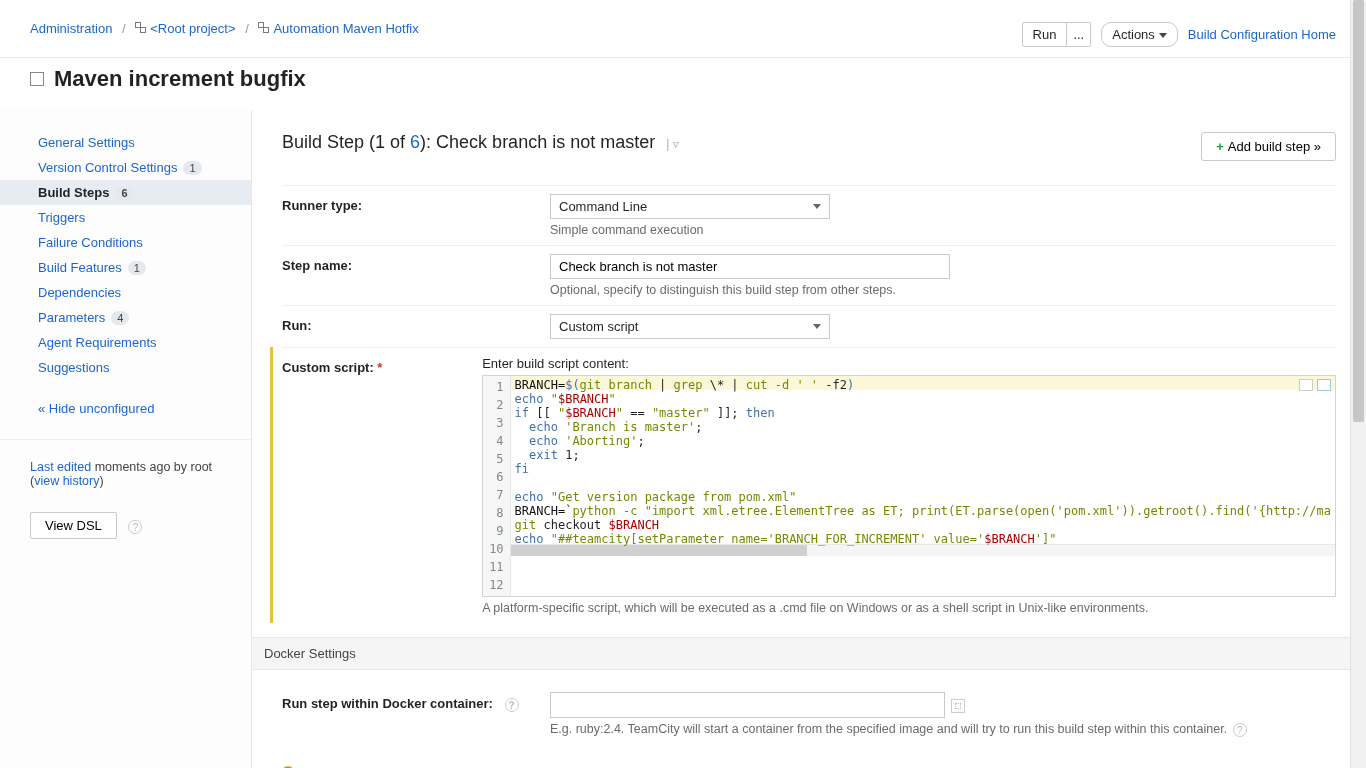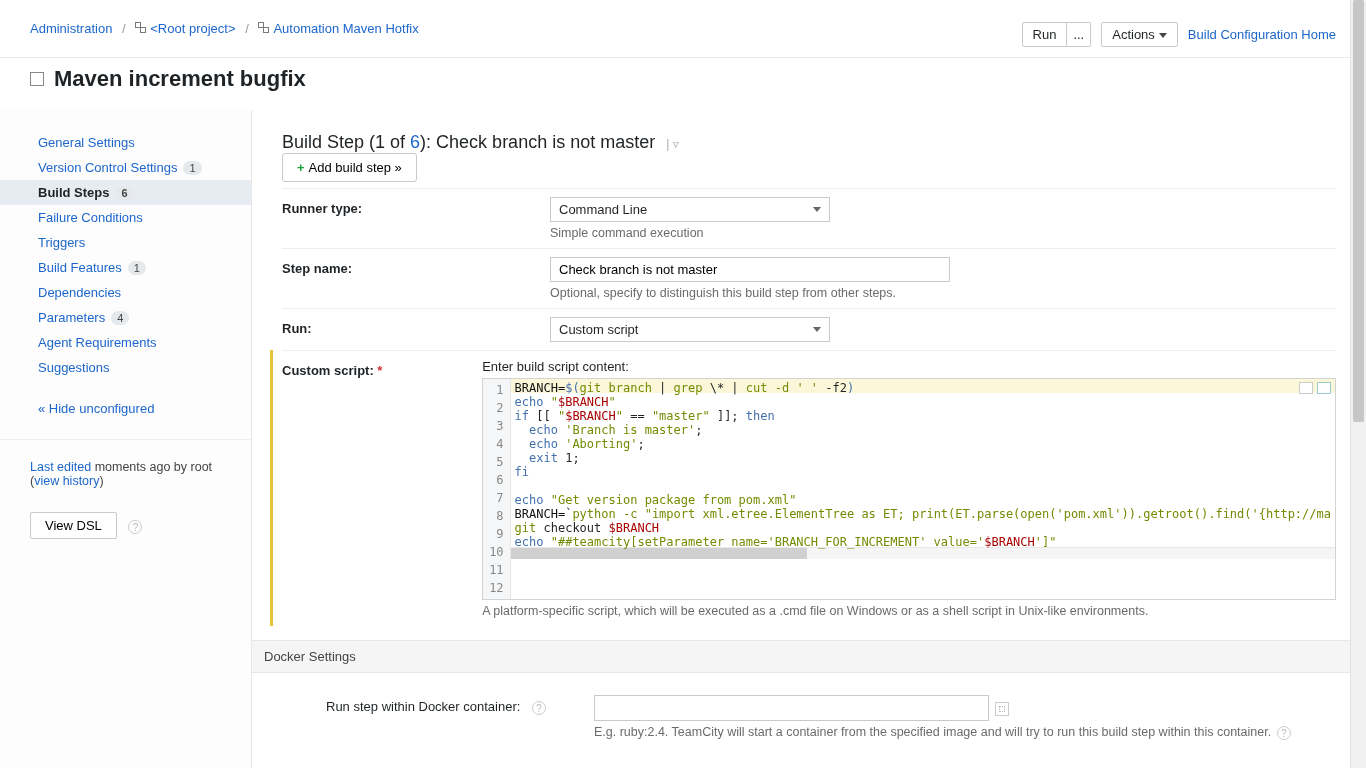--- a/index.html
+++ b/index.html
@@ -8,21 +8,21 @@
 
 .page { padding: 0 0 0 0; }
 .topbar { display:flex; align-items:center; justify-content:space-between; padding:10px 30px 10px 30px; border-bottom:1px solid #e8e8e8; }
 .breadcrumbs { color:#6b6b6b; font-size:13px; }
 .breadcrumbs .sep { display:inline-block; margin:0 6px; color:#999; }
 .breadcrumbs .proj-icon { display:inline-block; width:11px; height:11px; margin-right:4px; position:relative; }
 .breadcrumbs .proj-icon::before, .breadcrumbs .proj-icon::after { content:""; position:absolute; width:4px; height:4px; border:1px solid #7a7a7a; }
 .breadcrumbs .proj-icon::before { top:0; left:0; }
 .breadcrumbs .proj-icon::after { bottom:0; right:0; }
 .top-actions { display:flex; align-items:center; gap:10px;margin-top:12px; }
-.btn { border:1px solid #c9c9c9; background:#fff; border-radius:2px; padding:4px 10px; font-size:13px; color:#1f2326; cursor:pointer; }
+.btn { border:1px solid #c9c9c9; background:#fff; border-radius:10px; padding:4px 10px; font-size:13px; color:#1f2326; cursor:pointer; }
 .btn-split { display:flex; }
 .btn-split .btn { border-radius:2px 0 0 2px; }
 .btn-split .btn.drop { border-left:0; border-radius:0 2px 2px 0; padding:4px 6px; }
 .caret { display:inline-block; width:0; height:0; border-left:4px solid transparent; border-right:4px solid transparent; border-top:5px solid #444; margin-left:4px; vertical-align:middle; }
 
 .header-row { display:flex; align-items:center; padding:8px 30px 18px 30px; }
 .header-row .checkbox-icn { display:inline-block; width:14px; height:14px; border:1px solid #888; margin-right:10px; }
 .header-row h1 { font-size:22px; font-weight:700; }
 
 .body { display:flex; min-height:680px; }
@@ -35,21 +35,21 @@
 .nav-spacer { height:16px; }
 .hide-link { padding:5px 16px 5px 38px; color:#1d66cc; font-size:13px; cursor:pointer; }
 
 .side-foot { padding:20px 16px 10px 30px; border-top:1px solid #eee; margin-top:18px; font-size:12.5px; color:#444; }
 .side-foot a { color:#1d66cc; }
 .dsl-row { padding:14px 30px; }
 .btn-dsl { border:1px solid #c9c9c9; background:#fff; border-radius:2px; padding:5px 14px; font-size:13px; cursor:pointer; }
 .q-icon { display:inline-block; width:14px; height:14px; border:1px solid #ccc; border-radius:50%; color:#bbb; font-size:10px; text-align:center; line-height:13px; margin-left:8px; vertical-align:middle; }
 
 .main { flex:1; padding:22px 30px; position:relative; overflow:auto; }
-.main-head { display:flex; justify-content:space-between; align-items:flex-start; margin-bottom:6px;flex-direction:column; }
+.main-head { display:flex; justify-content:space-between; align-items:flex-start; margin-bottom:24px; }
 .main-head h2 { font-size:18px; font-weight:400; color:#1f2326; }
 .main-head h2 .step-title { color:#1f2326; }
 .main-head h2 .of-n { color:#1d66cc; }
 .menu-drop { color:#aaa; margin-left:6px; font-size:12px; }
 .add-step-btn { border:1px solid #c9c9c9; background:#fff; border-radius:3px; padding:6px 14px; font-size:13px; cursor:pointer; }
 .add-step-btn .plus { color:#1aa33a; font-weight:700; margin-right:4px; }
 
 .form-row { display:flex; padding:8px 0; border-top:1px solid #eee; }
 .form-row:first-of-type { border-top:none; }
 .form-row label.lbl { width:268px; padding-top:4px; font-weight:600; font-size:13px; }
@@ -73,21 +73,21 @@
 .code-icons { position:absolute; right:4px; top:3px; display:flex; gap:4px; }
 .code-icons span { width:14px; height:12px; border:1px solid #ccc; background:#fff; display:inline-block; }
 .code-icons span.l { border-color:#9cc; }
 
 .tok-var { color:#aa0000; }
 .tok-fn  { color:#4271ae; }
 .tok-str { color:#718c00; }
 .tok-kw  { color:#111; }
 
 .section-head { background:#f5f5f5; padding:8px 12px; font-size:13px; color:#444; border:1px solid #e8e8e8; border-left:none; border-right:none; margin:14px -30px; }
-.docker-row label.lbl { font-weight:400;margin-left:44px; }
+.docker-row label.lbl { font-weight:700; }
 .docker-input { width:395px; border:1px solid #c9c9c9; height:26px; padding:2px 6px; }
 .tree-icon { display:inline-block; width:14px; height:14px; border:1px solid #ccc; margin-left:6px; position:relative; vertical-align:middle; }
 .tree-icon::before { content:""; position:absolute; left:3px; top:3px; right:3px; bottom:3px; border:1px dotted #bbb; }
 
 .adv { margin-top:20px; color:#e08c00; font-size:13px; display:flex; align-items:center; gap:6px; cursor:pointer; }
 .adv .wrench { display:inline-block; width:12px; height:12px; border:2px solid #e08c00; border-radius:50%; clip-path:polygon(0 0,100% 0,100% 55%,55% 55%,55% 100%,0 100%); }
 
 .scrollbar-sim { position:fixed; right:0; top:0; bottom:0; width:16px; background:#f0f0f0; border-left:1px solid #e3e3e3; }
 .scrollbar-sim .thumb { position:absolute; left:2px; right:2px; top:0; height:55%; background:#c6c6c6; border-radius:2px; }
 </style>
@@ -125,24 +125,24 @@
         </div>
       <div class="nav-item">
           <a class="label">Version Control Settings</a>
           <span class="count">1</span>
         </div>
       <div class="nav-item active">
           <span class="label">Build Steps</span>
           <span class="count">6</span>
         </div>
       <div class="nav-item">
+          <a class="label">Triggers</a>
+        </div>
+      <div class="nav-item">
           <a class="label">Failure Conditions</a>
-        </div>
-      <div class="nav-item">
-          <a class="label">Triggers</a>
         </div>
       <div class="nav-item">
           <a class="label">Build Features</a>
           <span class="count">1</span>
         </div>
       <div class="nav-item">
           <a class="label">Dependencies</a>
         </div>
       <div class="nav-item">
           <a class="label">Parameters</a>

